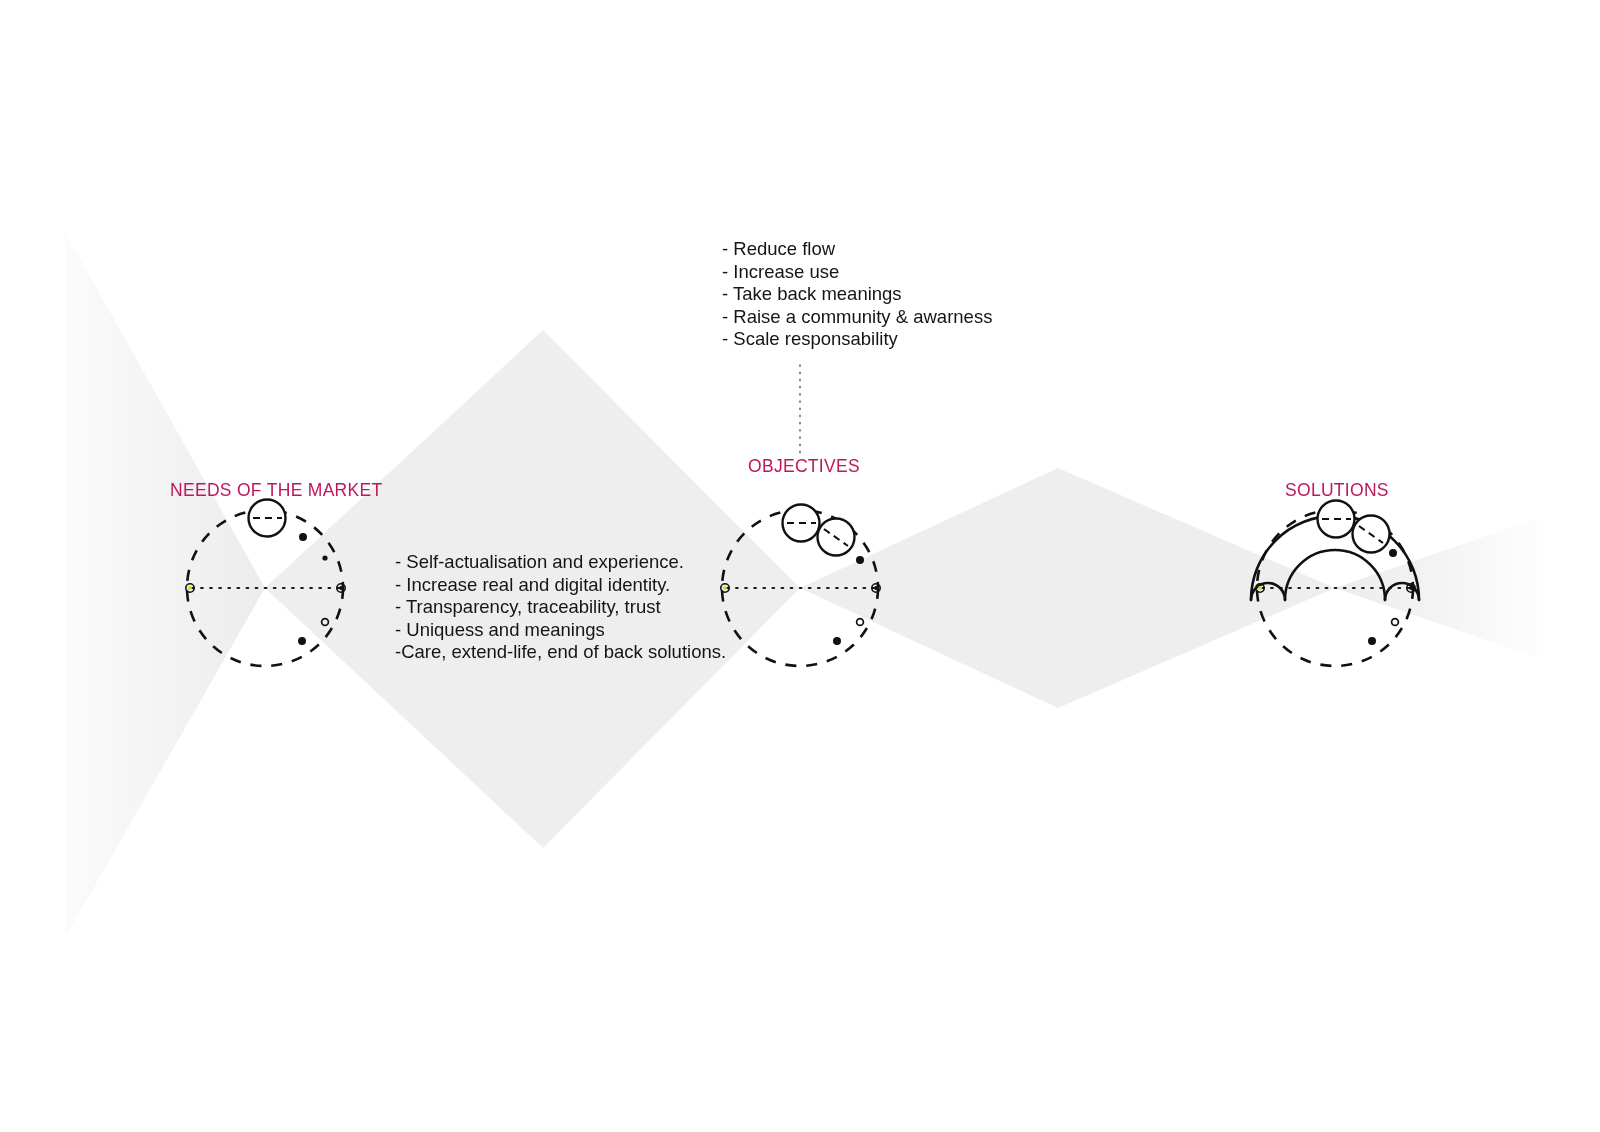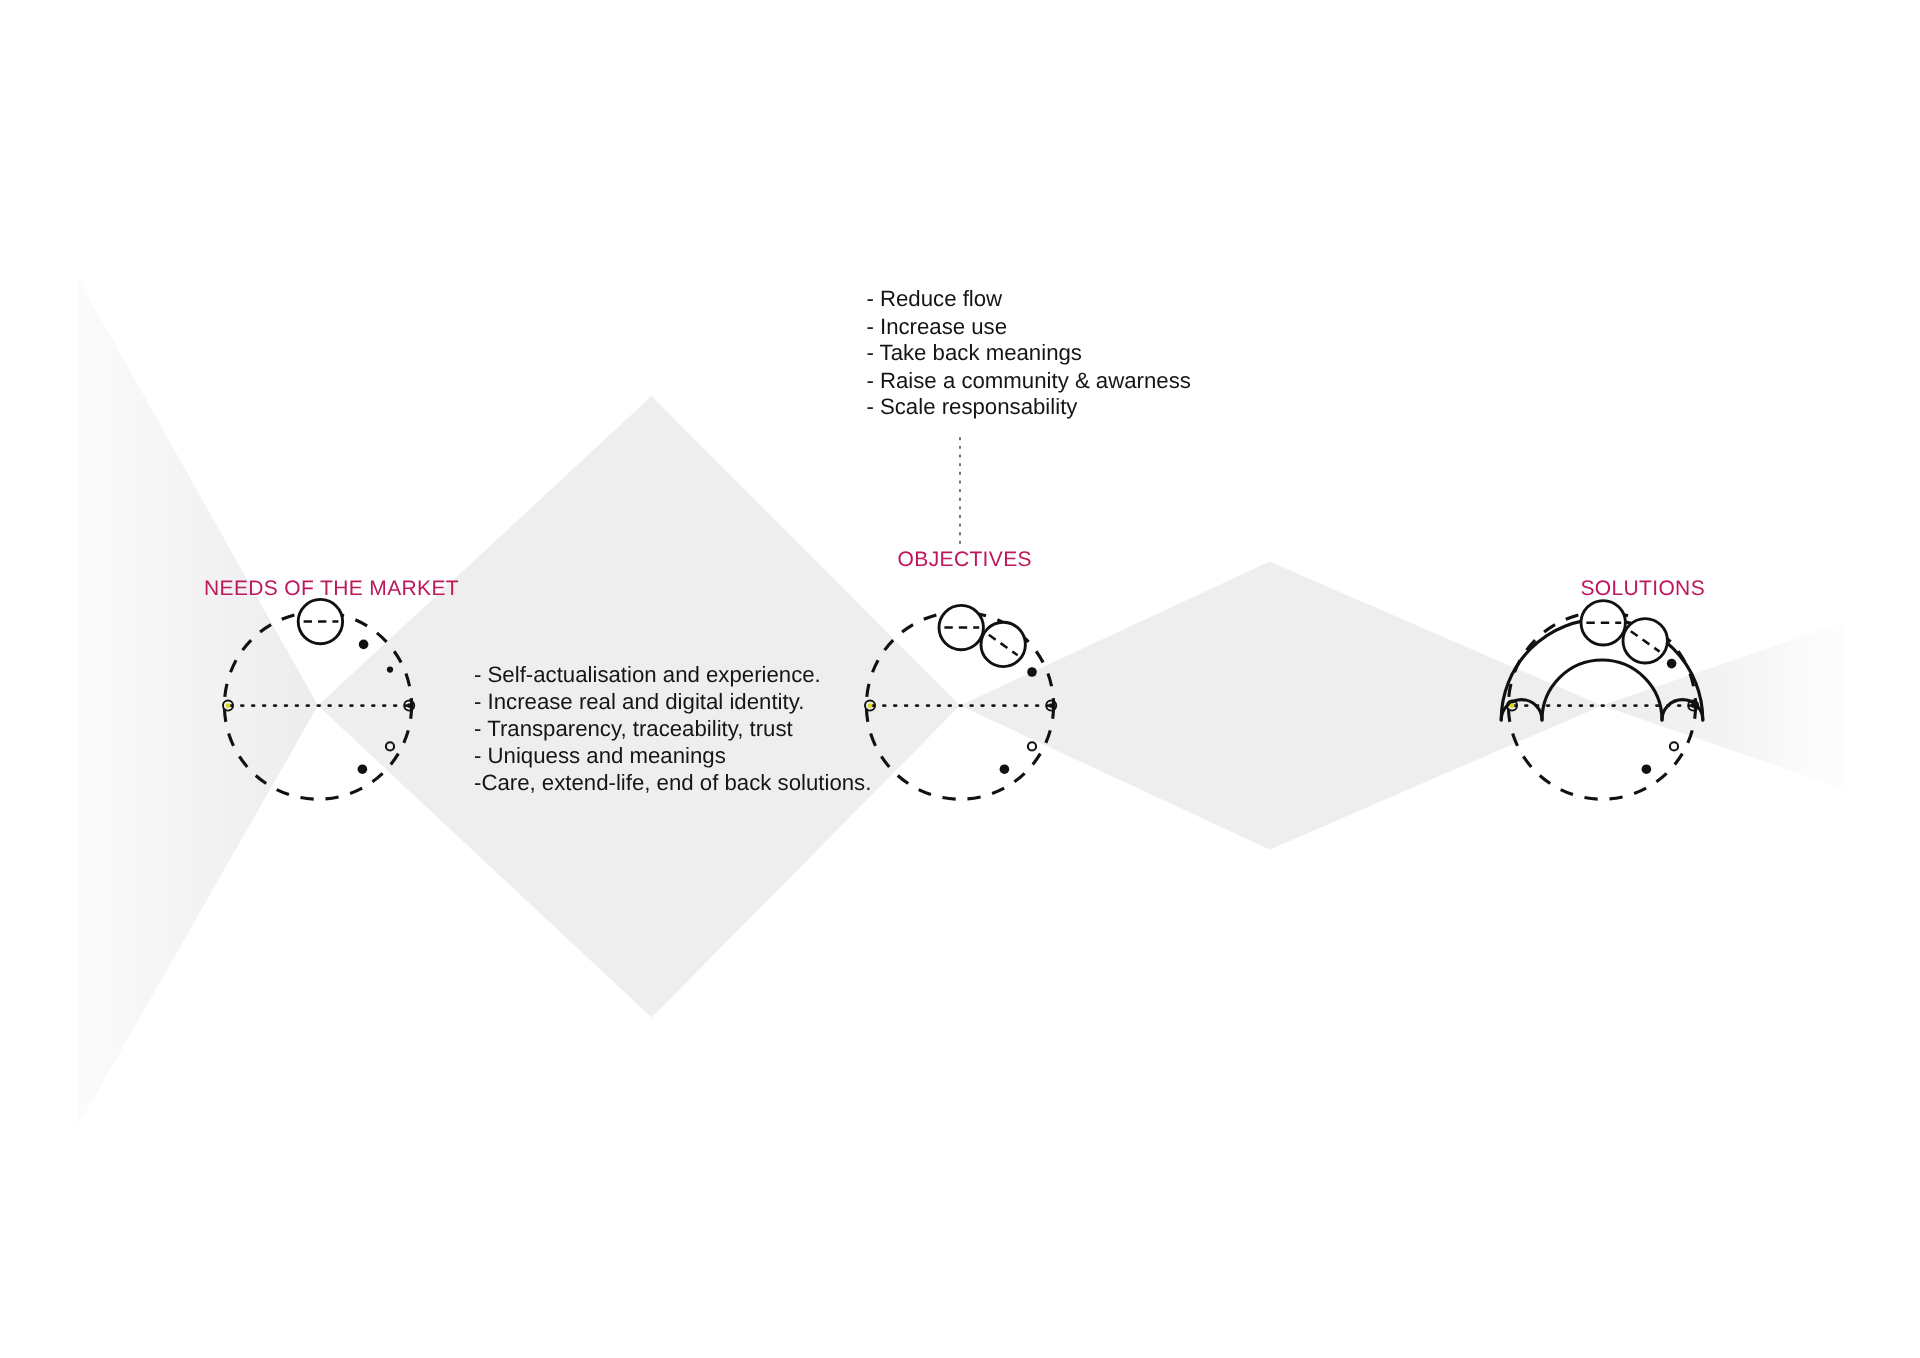--- a/index.html
+++ b/index.html
@@ -43,21 +43,21 @@
     line-height: 22.6px;
     color: #151515;
     white-space: nowrap;
   }
   .note-list div { white-space: nowrap; }
   #list-objectives { left: 722px; top: 238px; }
   #list-needs { left: 395px; top: 551px; }
   #list-solutions { left: 977px; top: 537px; }
   #label-needs { left: 170px; top: 480px; }
   #label-objectives { left: 748px; top: 456px; }
-  #label-solutions { left: 1285px; top: 480px; margin-left: 32px; }
+  #label-solutions { left: 1285px; top: 480px; }
 </style>
 </head>
 <body>
 
 <div id="stage">
 
   <svg class="diagram" viewBox="0 0 1600 1132">
     <defs>
       <linearGradient id="fadeLeft" x1="0" y1="0" x2="1" y2="0">
         <stop offset="0" stop-color="#efefef" stop-opacity="0.25"></stop>

